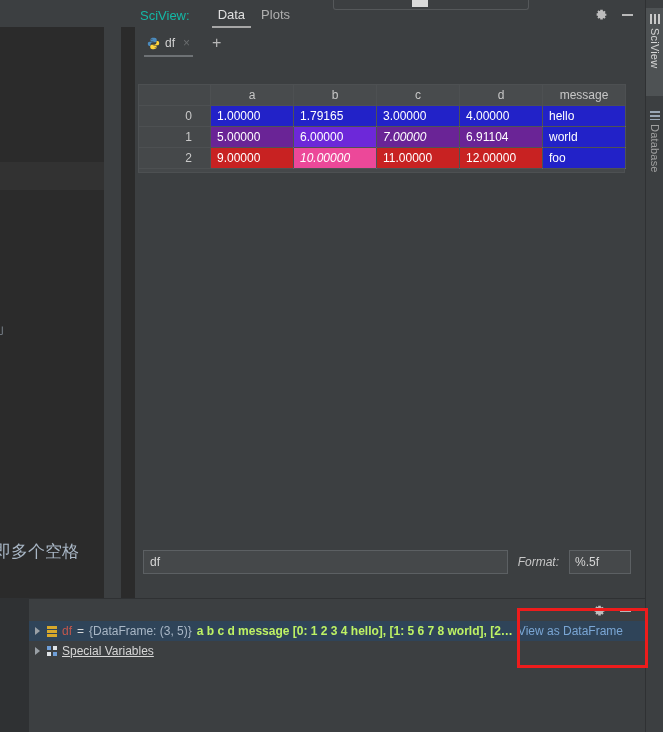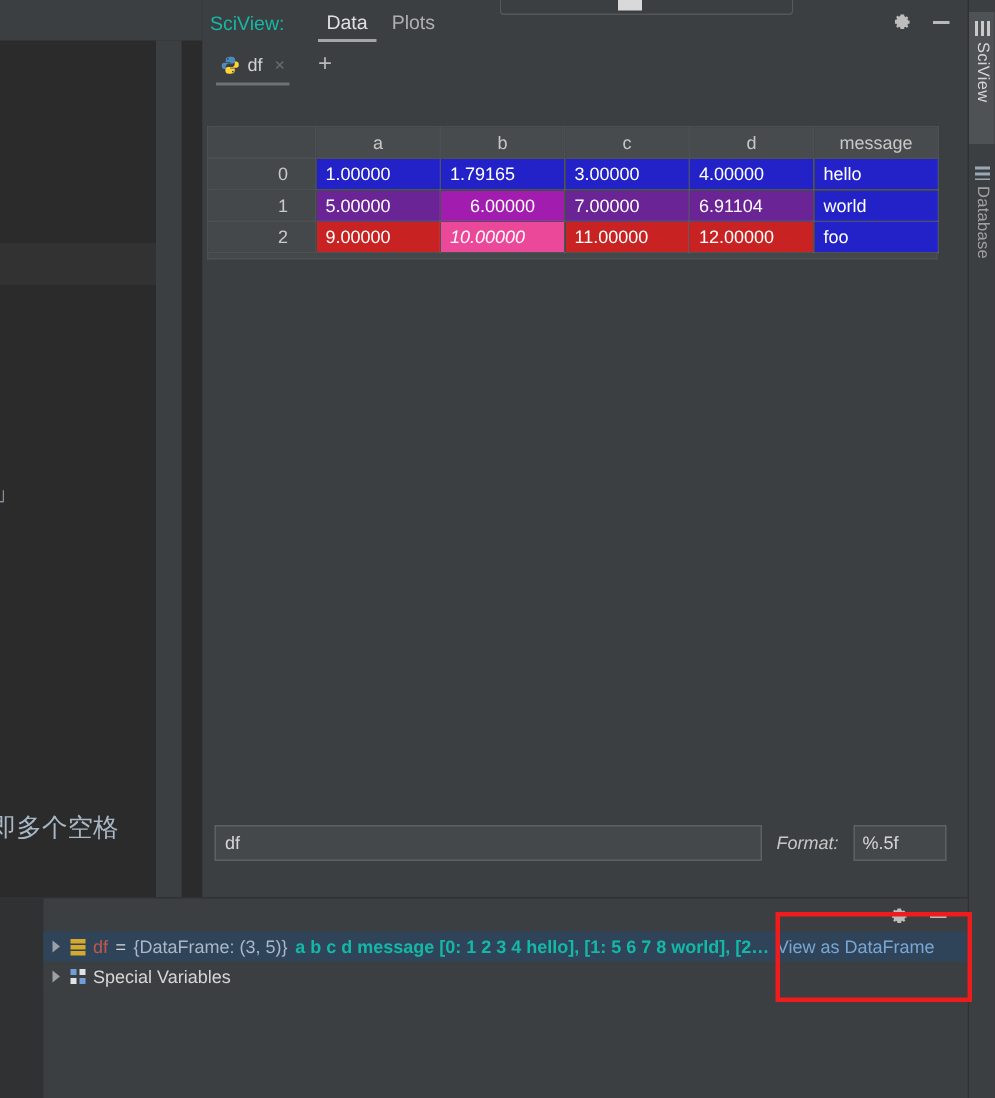--- a/index.html
+++ b/index.html
@@ -364,22 +364,22 @@
     width: 10px; height: 10px; flex: none;
     background:
       linear-gradient(#6f9fd8,#6f9fd8) 0 0/4px 4px no-repeat,
       linear-gradient(#dfe3e6,#dfe3e6) 6px 0/4px 4px no-repeat,
       linear-gradient(#dfe3e6,#dfe3e6) 0 6px/4px 4px no-repeat,
       linear-gradient(#6f9fd8,#6f9fd8) 6px 6px/4px 4px no-repeat;
   }
   .var-name { color: #c2574c; }
   .var-eq { color: #d6d6d6; }
   .var-type { color: #a9b7c6; }
-  .var-preview { color: #14b8a6; font-weight: bold; text-align: center; }
-  .var-label { color: #d6d6d6; }
+  .var-preview { color: #bef264; font-weight: bold; text-align: center; }
+  .var-label { color: #d6d6d6; text-decoration: underline; }
   #view-as-df {
     color: #7aa6d4;
     text-decoration: none;
     margin-left: 0;
   }
 
   
   #annotation-box {
     position: absolute;
     left: 517px; top: 608px;
@@ -510,22 +510,22 @@
           <td class="idx">0</td>
           <td class="cell" style="background-color: rgb(34, 34, 200);">1.00000</td>
           <td class="cell" style="background-color: rgb(34, 34, 200);">1.79165</td>
           <td class="cell" style="background-color: rgb(34, 34, 200);">3.00000</td>
           <td class="cell" style="background-color: rgb(34, 34, 200);">4.00000</td>
           <td class="cell" style="background-color: rgb(34, 34, 200);">hello</td>
         </tr>
         <tr>
           <td class="idx">1</td>
           <td class="cell" style="background-color: rgb(106, 36, 150);">5.00000</td>
-          <td class="cell" style="background-color: #a21caf; text-align: center;">6.00000</td>
-          <td class="cell" style="background-color: rgb(106, 36, 150);">7.00000</td>
+          <td class="cell" style="background-color: #6d28d9;">6.00000</td>
+          <td class="cell" style="background-color: rgb(106, 36, 150); font-style: italic;">7.00000</td>
           <td class="cell" style="background-color: rgb(106, 36, 150);">6.91104</td>
           <td class="cell" style="background-color: rgb(34, 34, 200); margin-left: 38px;">world</td>
         </tr>
         <tr>
           <td class="idx">2</td>
           <td class="cell" style="background-color: rgb(200, 34, 34);">9.00000</td>
           <td class="cell" style="background-color: #ec4899; font-style: italic;">10.00000</td>
           <td class="cell" style="background-color: rgb(200, 34, 34);">11.00000</td>
           <td class="cell" style="background-color: rgb(200, 34, 34); margin-left: 37px;">12.00000</td>
           <td class="cell" style="background-color: rgb(34, 34, 200);">foo</td>

